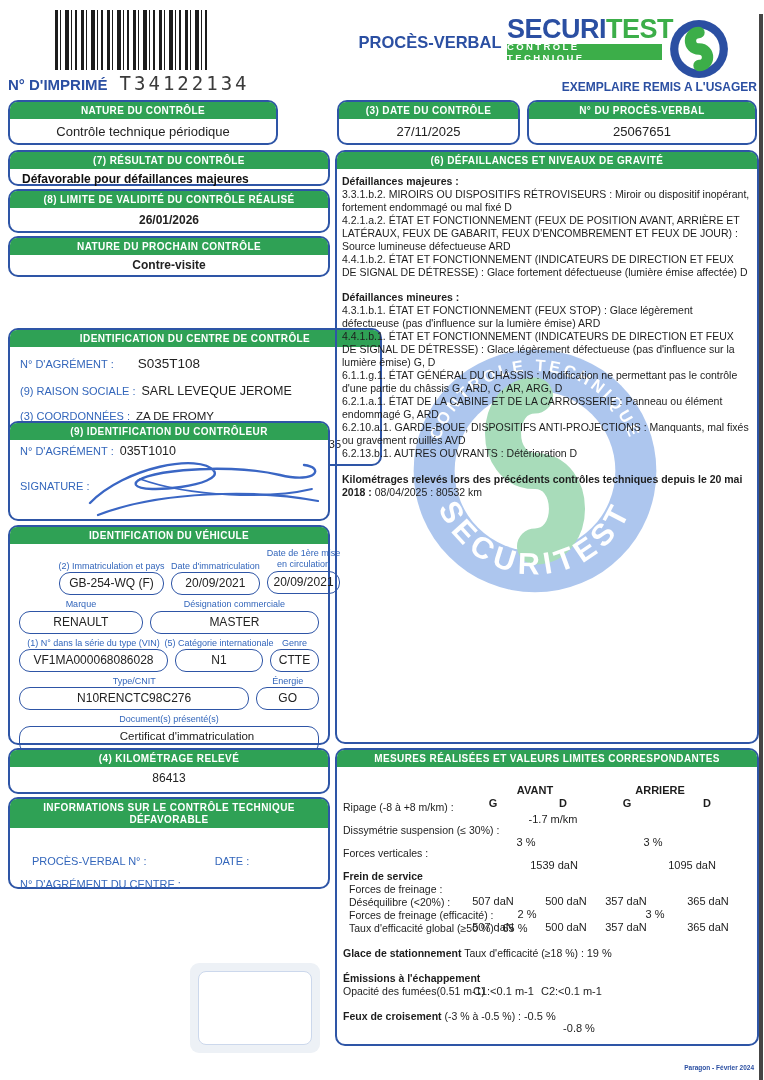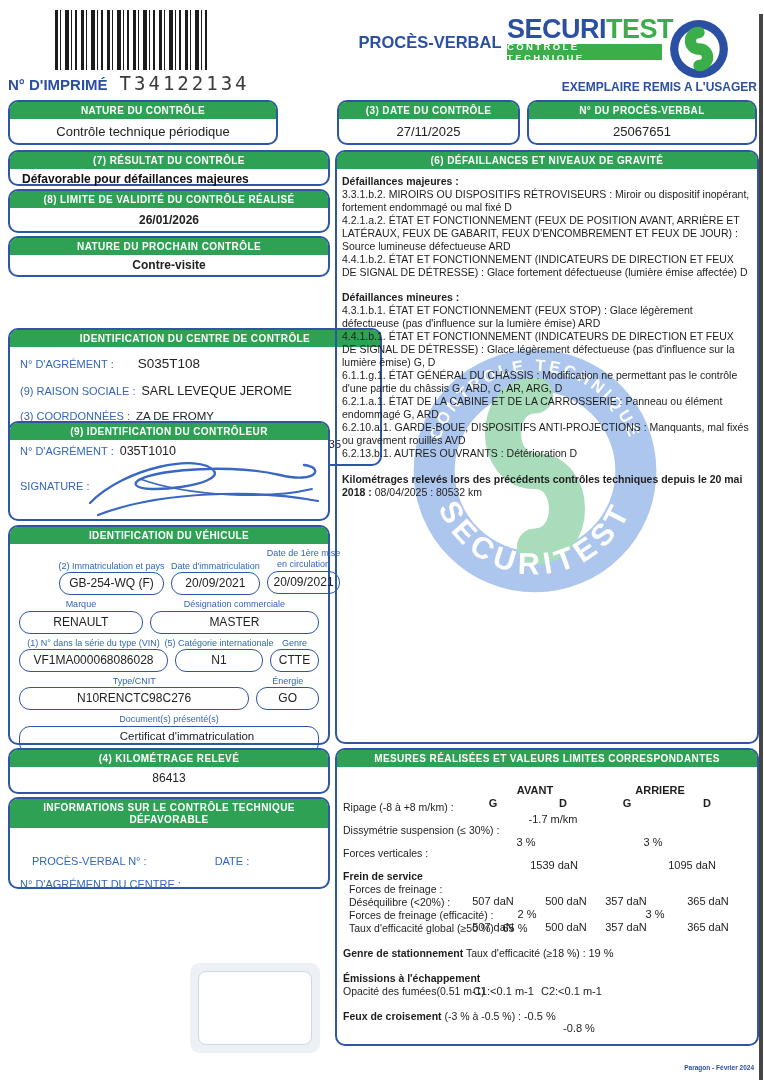--- a/index.html
+++ b/index.html
@@ -315,21 +315,21 @@
         <span class="mv" style="left:150px">507 daN</span>
         <span class="mv" style="left:223px">500 daN</span>
         <span class="mv" style="left:283px">357 daN</span>
         <span class="mv" style="left:365px">365 daN</span>
       </div>
       <div class="mrow msub">
         <span>Taux d'efficacité global (≥50 %) :</span>
         <span style="font-size:11px;">65 %</span>
       </div>
       <div class="mrow" style="margin-top:12px;">
-        <span class="b">Genre de stationnement</span>
+        <span class="b">Glace de stationnement</span>
         <span>Taux d'efficacité (≥18 %) :</span>
         <span style="font-size:11px;">19 %</span>
       </div>
       <div class="mrow" style="margin-top:12px;">
         <span class="b">Émissions à l'échappement</span>
       </div>
       <div class="mrow">
         <span>Opacité des fumées(0.51 m-1)</span>
         <span class="mvl" style="left:130px">C1:&lt;0.1 m-1</span>
         <span class="mvl" style="left:198px">C2:&lt;0.1 m-1</span>

